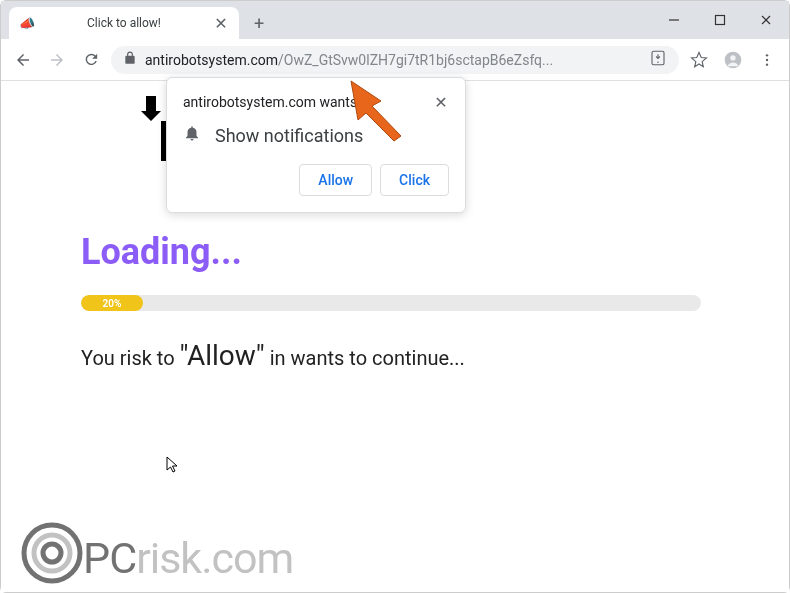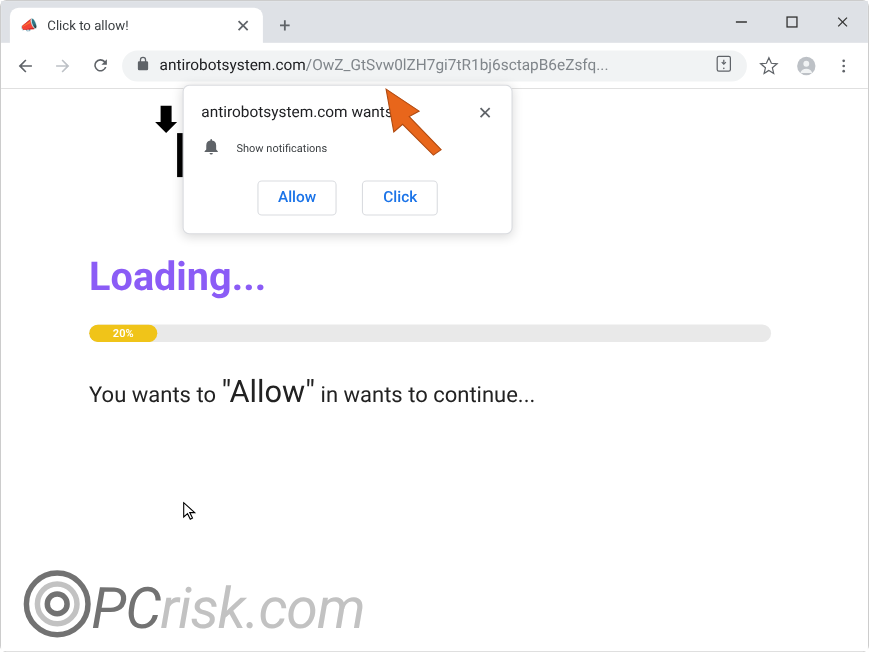--- a/index.html
+++ b/index.html
@@ -7,21 +7,21 @@
 
 
 .window { width: 100%; height: 100%; border: 1px solid #ccc; border-radius: 6px; display: flex; flex-direction: column; background: #fff; position: relative; }
 
 
 .titlebar { height: 38px; background: #dee1e6; display: flex; align-items: flex-end; }
 .tabs { display: flex; align-items: flex-end; flex: 1; padding-left: 8px; }
 .tab { height: 32px; background: #fff; border-radius: 8px 8px 0 0; display: flex; align-items: center; padding: 0 10px; gap: 8px; min-width: 230px; position: relative; }
 .favicon { width: 16px; height: 16px; display: inline-flex; align-items: center; justify-content: center; }
 .favicon-emoji { font-size: 13px; }
-.tab-title { font-size: 12px; color: #3c4043; flex: 1; white-space: nowrap; overflow: hidden; }
+.tab-title { font-size: 12px; color: #3c4043; flex: 1; white-space: nowrap; overflow: hidden; text-align: center; }
 .tab-close { width: 16px; height: 16px; display: flex; align-items: center; justify-content: center; color: #5f6368; cursor: pointer; }
 .newtab { width: 28px; height: 28px; display: flex; align-items: center; justify-content: center; color: #5f6368; margin-left: 6px; margin-bottom: 2px; cursor: pointer; font-size: 18px; }
 .win-controls { display: flex; height: 38px; }
 .win-btn { width: 46px; display: flex; align-items: center; justify-content: center; color: #333; cursor: pointer; }
 .win-btn svg { width: 14px; height: 14px; }
 
 
 .toolbar { height: 42px; background: #fff; display: flex; align-items: center; padding: 0 8px; gap: 6px; border-bottom: 1px solid #e0e0e0; }
 .nav-btn { width: 28px; height: 28px; display: flex; align-items: center; justify-content: center; color: #5f6368; border-radius: 50%; cursor: pointer; }
 .nav-btn.disabled { color: #bdc1c6; cursor: default; }
@@ -43,30 +43,30 @@
 .instruction { margin-top: 28px; font-size: 20px; color: #222; }
 .instruction .big { font-size: 28px; font-weight: 400; }
 
 
 .perm-popup { position: absolute; top: 76px; left: 165px; width: 300px; background: #fff; border: 1px solid #dadce0; border-radius: 6px; box-shadow: 0 2px 10px rgba(0,0,0,0.15); padding: 16px; z-index: 100; }
 .perm-head { display: flex; align-items: flex-start; }
 .perm-text { font-size: 14px; color: #202124; flex: 1; }
 .perm-close { color: #5f6368; cursor: pointer; width: 16px; height: 16px; display: flex; align-items: center; justify-content: center; }
 .perm-row { display: flex; align-items: center; gap: 14px; margin-top: 14px; }
 .bell { color: #5f6368; }
-.perm-label { font-size: 10px; color: #3c4043; }
-.perm-actions { display: flex; justify-content: center; gap: 23px; margin-top: 18px; }
+.perm-label { font-size: 18px; color: #3c4043; }
+.perm-actions { display: flex; justify-content: flex-end; gap: 8px; margin-top: 18px; }
 .perm-btn { padding: 7px 18px; border: 1px solid #dadce0; border-radius: 4px; background: #fff; color: #1a73e8; font-size: 14px; font-weight: 500; cursor: pointer; }
 
 
 .cursor { position: absolute; top: 375px; left: 165px; pointer-events:none; }
 
 
 .watermark { position: absolute; bottom: 8px; left: 20px; display: flex; align-items: center; gap: 0; opacity: 0.95; }
-.wm-text { font-family: Georgia, serif; font-style: italic; font-size: 52px; color: #bfbfbf; letter-spacing: -1px; margin-top: 10px; }
+.wm-text { font-family: Georgia, serif; font-size: 43px; color: #bfbfbf; letter-spacing: -1px; margin-top: 10px; }
 .wm-text .dark { color: #6b6b6b; }
 
 
 .annot-arrow { position: absolute; top: 75px; left: 345px; z-index: 200; pointer-events: none; }
 </style>
 </head>
 <body>
 
 <div class="window">
 
@@ -164,21 +164,21 @@
         <rect x="25" y="25" width="10" height="40" fill="#000"></rect>
       </svg>
     </div>
     <div class="loading-title">Loading...</div>
     <div class="progress-wrap">
       <div class="progress-fill">
         <span class="progress-label">20%</span>
       </div>
     </div>
     <div class="instruction">
-      <span>You wants to </span><span class="big">"Allow"</span><span> in wants to continue...</span>
+      <span>You risk to </span><span class="big">"Allow"</span><span> in wants to continue...</span>
     </div>
 
     <div class="cursor">
       <svg width="14" height="18" viewBox="0 0 14 18">
           <path d="M1 1 L1 14 L4.5 11 L7 16 L9 15 L6.5 10 L11 10 Z" fill="#fff" stroke="#000" stroke-width="1"></path>
         </svg>
     </div>
   </div>
 
   <div class="perm-popup">

